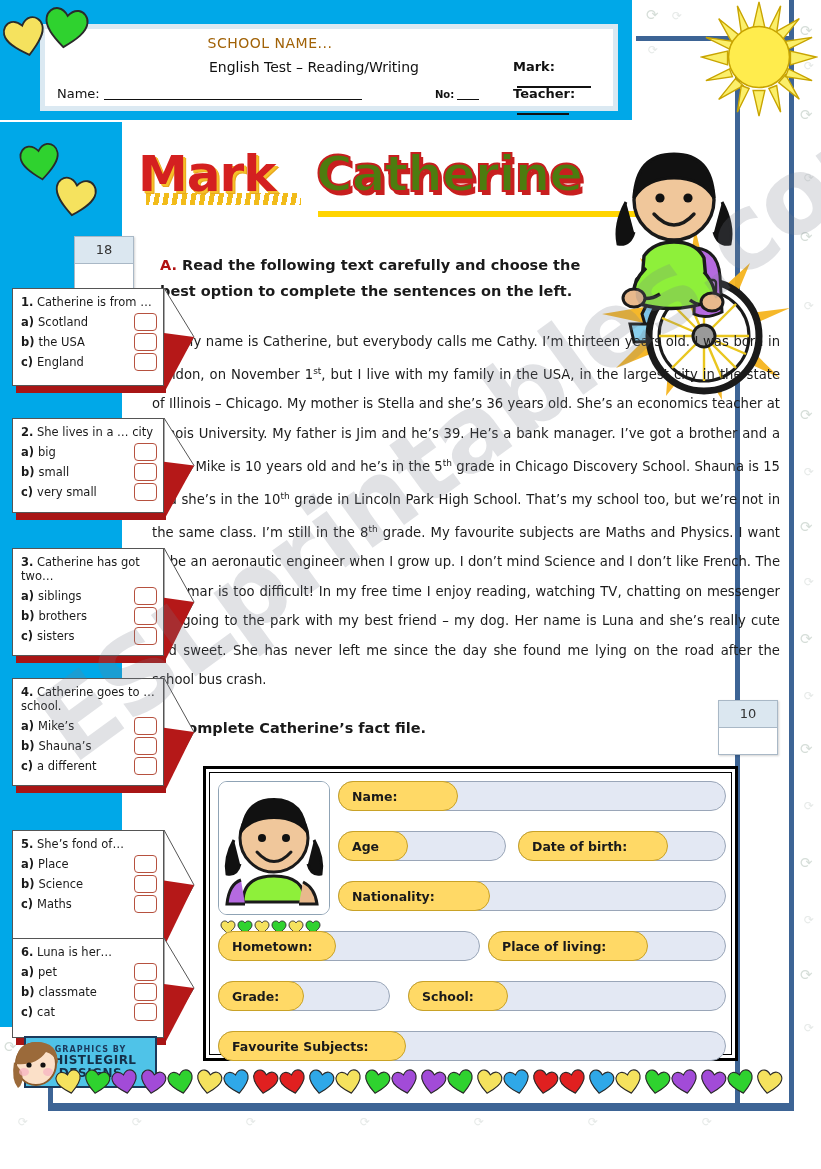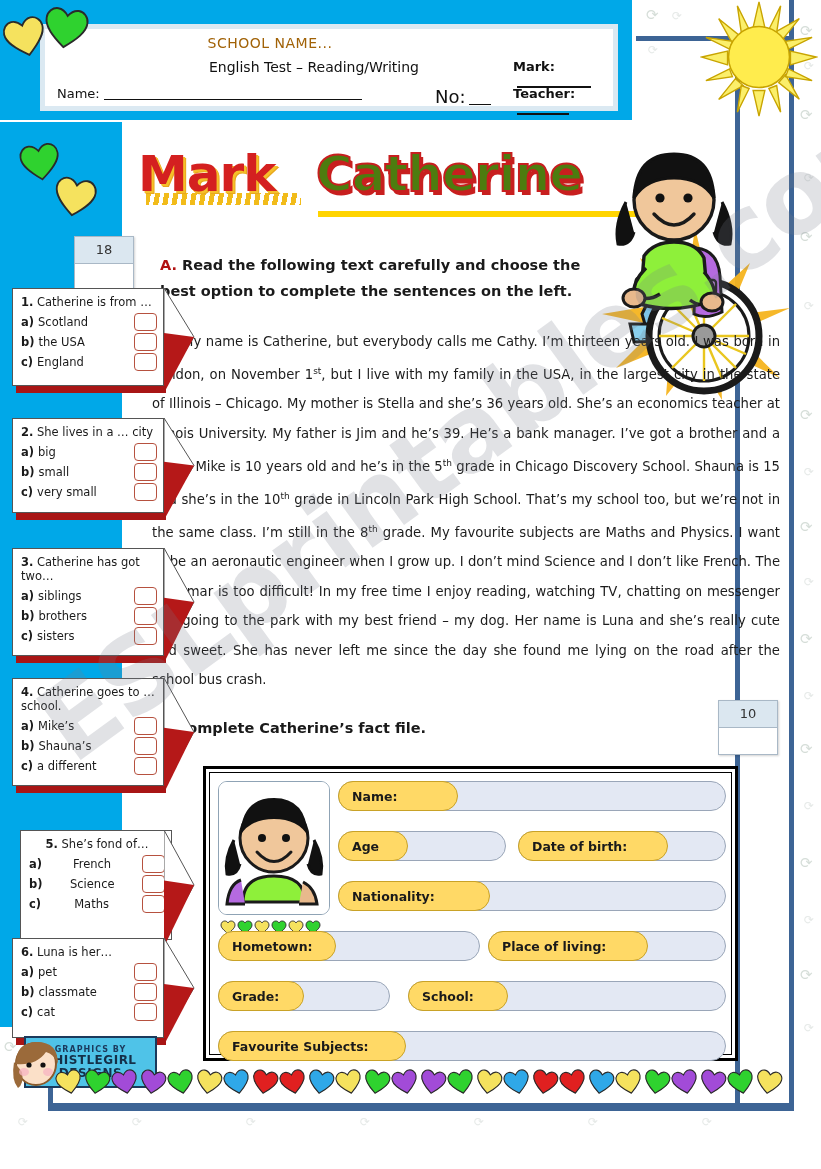--- a/index.html
+++ b/index.html
@@ -26,21 +26,21 @@
   .cyan-top{position:absolute;left:0;top:0;width:632px;height:120px;background:#00a8e8;}
   .header-box{position:absolute;left:40px;top:24px;width:578px;height:87px;background:#fff;
     border:5px solid #dbe9f2;box-sizing:border-box;}
   .hdr-school{position:absolute;left:0;top:6px;width:450px;text-align:center;
     font-family:"DejaVu Sans", sans-serif;font-size:14px;color:#a16207;letter-spacing:.5px;}
   .hdr-test{position:absolute;left:0;top:30px;width:450px;text-align:center;
     font-size:14px;color:#111;padding-left:44px;}
   .hdr-name{position:absolute;left:12px;top:57px;font-size:13px;color:#111;}
   .hdr-name-line{display:inline-block;border-bottom:1.5px solid #111;width:258px;height:13px;
     margin:0 4px;vertical-align:-2px;}
-  .hdr-no{position:absolute;left:390px;top:57px;font-size:18px;color:#111;}
+  .hdr-no{position:absolute;left:390px;top:57px;font-size:10px;color:#111;font-weight:bold;}
   .hdr-no-line{display:inline-block;border-bottom:1.5px solid #111;width:22px;height:13px;
     margin-left:3px;vertical-align:-2px;}
   .hdr-mark{position:absolute;left:468px;top:30px;font-size:13px;font-weight:bold;color:#111;}
   .hdr-mark-line{display:inline-block;border-bottom:2px solid #111;width:74px;height:12px;
     margin-left:4px;vertical-align:-1px;}
   .hdr-teacher{position:absolute;left:468px;top:57px;font-size:13px;font-weight:bold;color:#111;}
   .hdr-teacher-line{display:inline-block;border-bottom:2px solid #111;width:52px;height:12px;
     margin-left:4px;vertical-align:-1px;}
 
   
@@ -423,25 +423,25 @@
           <span class="chk"></span>
         </div>
       </div>
       <div class="qarrow" style="left: 164px; top: 678px;">
         <svg width="36" height="116" viewBox="0 0 36 116">
           <path d="M0 0 L30 54 L0 108 Z" fill="#ffffff" stroke="#555" stroke-width="1"></path>
           <path d="M0 49.68 L30 54 L0 115 Z" fill="#b51818"></path>
         </svg>
       </div>
       <div class="qshadow" style="left: 16px; top: 786px; width: 150px;"></div>
-      <div class="qbox" style="left: 20px; top: 830px; min-height: 110px; text-align: center;">
+      <div class="qbox" style="left: 12px; top: 830px; min-height: 110px;">
         <div class="qtitle"><b>5.</b> She’s fond of…</div>
         <div class="qrow">
           <span class="ltr">a)</span>
-          <span class="opt">French</span>
+          <span class="opt">Place</span>
           <span class="chk"></span>
         </div>
         <div class="qrow">
           <span class="ltr">b)</span>
           <span class="opt">Science</span>
           <span class="chk"></span>
         </div>
         <div class="qrow">
           <span class="ltr">c)</span>
           <span class="opt">Maths</span>

